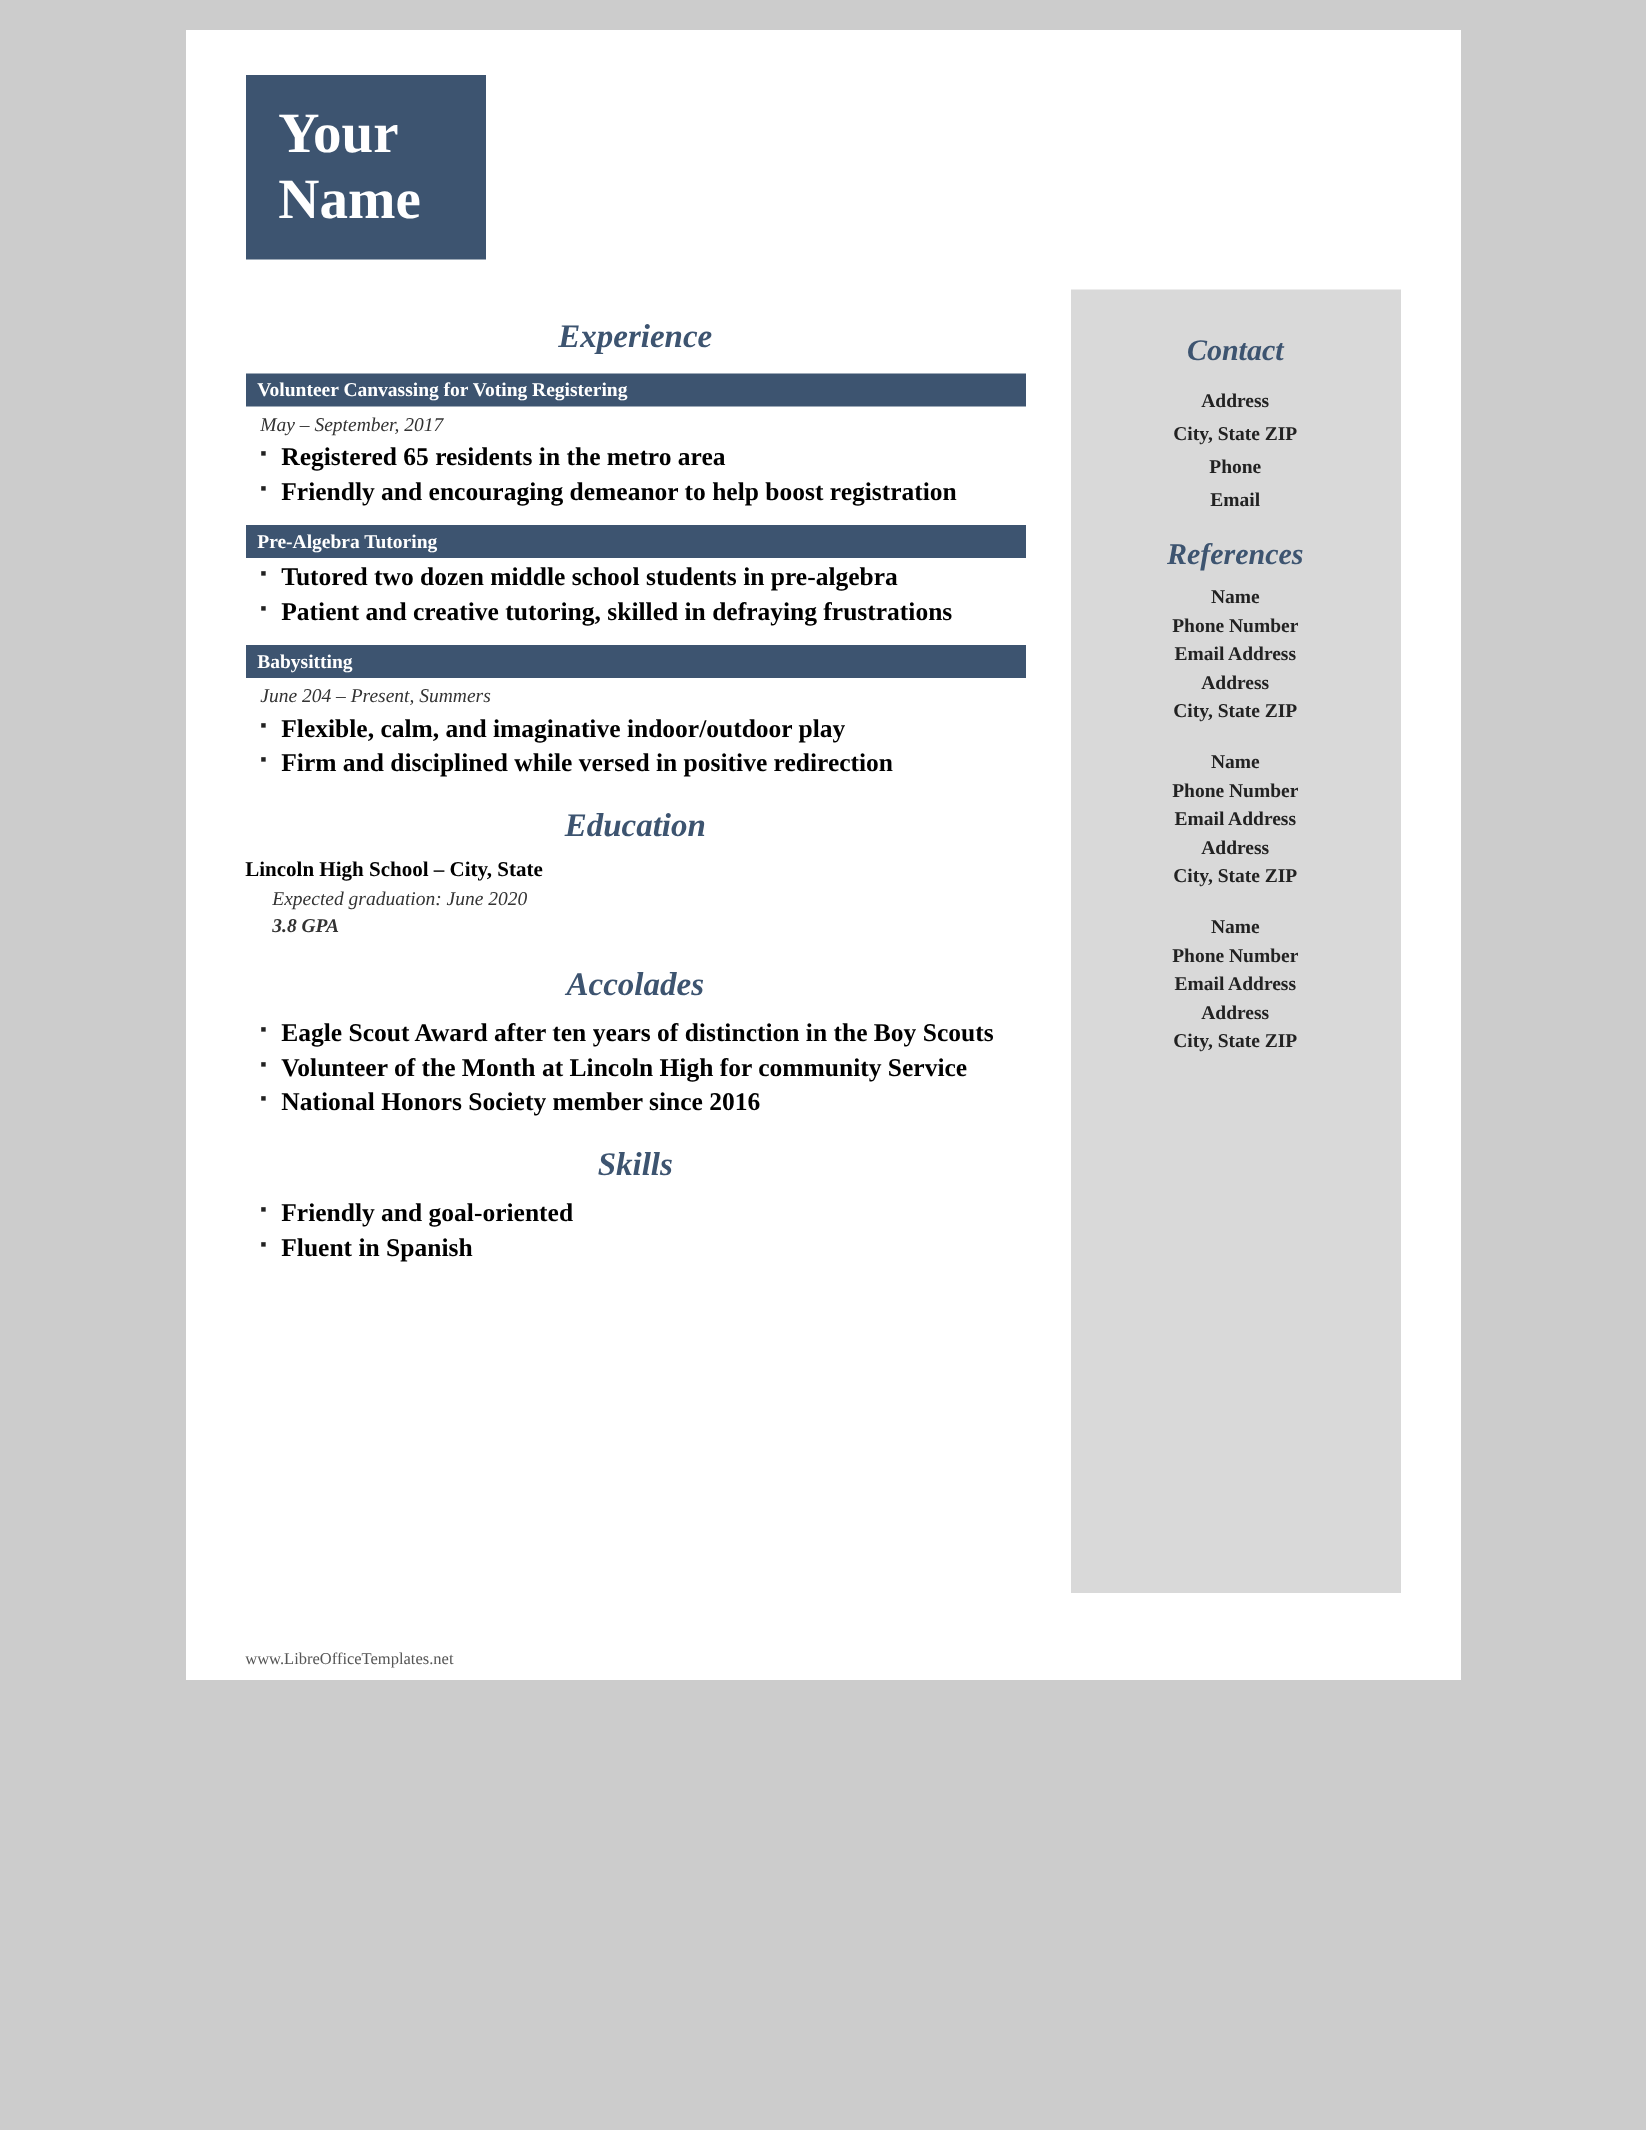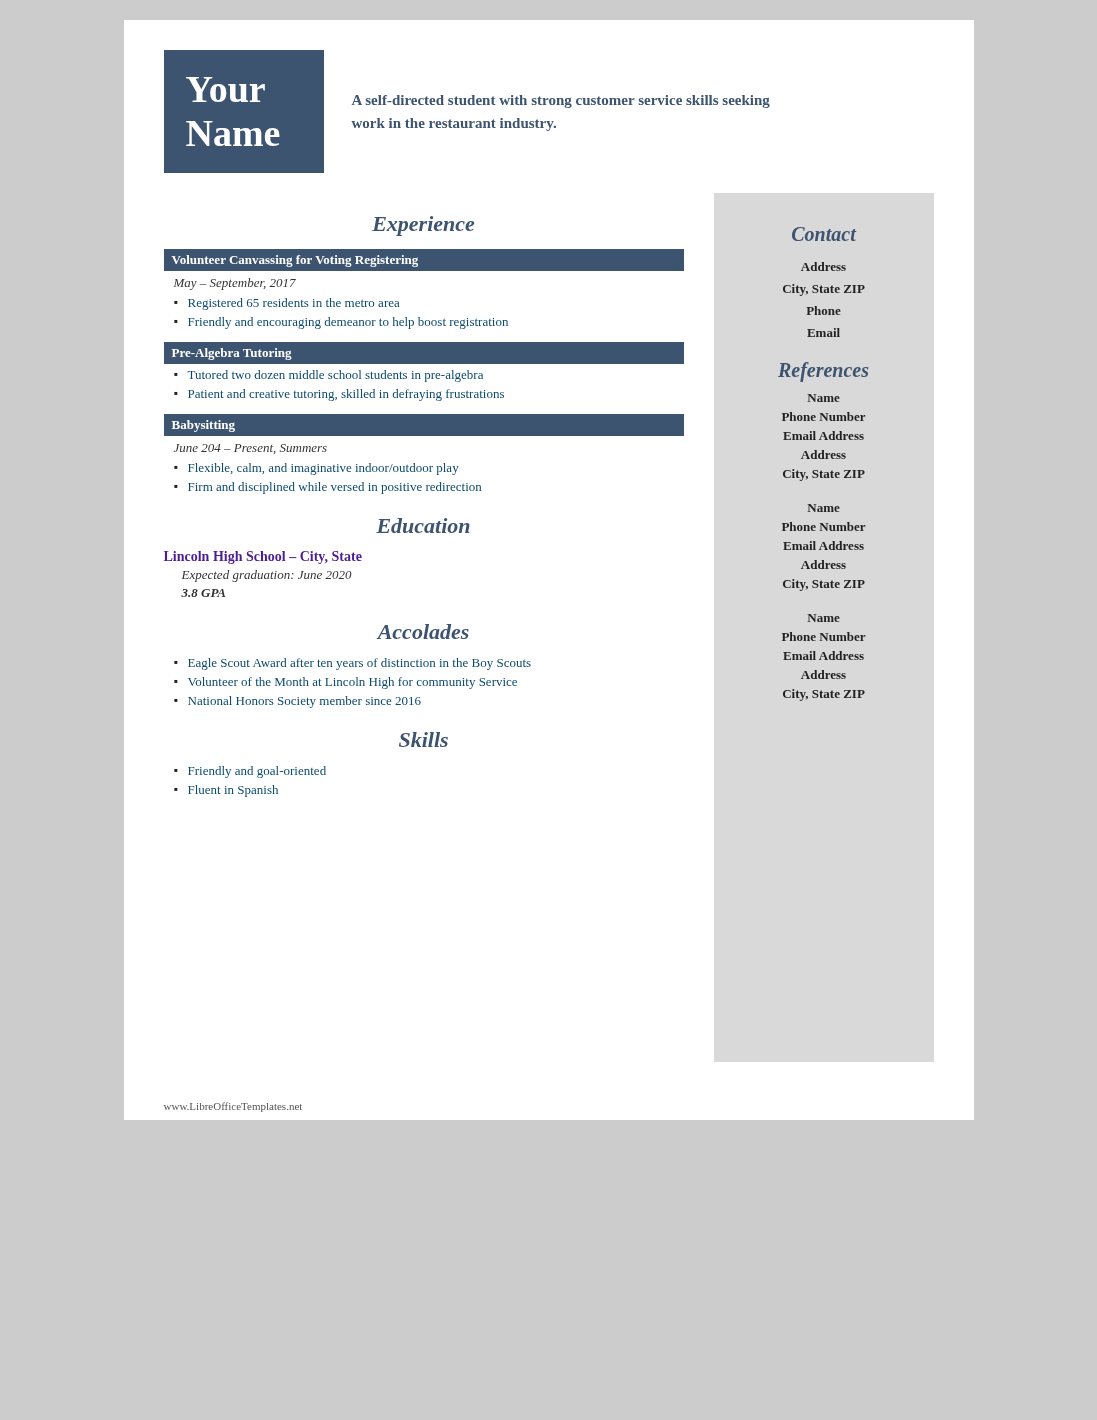--- a/index.html
+++ b/index.html
@@ -18,21 +18,21 @@
       margin: 20px auto;
       position: relative;
       display: flex;
       flex-direction: column;
     }
     
     .header {
       display: flex;
       align-items: center;
       padding: 30px 40px 20px 40px;
-      gap: 28px;
+      gap: 16px;
     }
     .name-box {
       background: #3d5470;
       color: #fff;
       font-size: 38px;
       font-weight: bold;
       padding: 18px 22px;
       min-width: 160px;
       line-height: 1.15;
     }
@@ -84,39 +84,39 @@
       font-style: italic;
       font-size: 13px;
       color: #333;
       margin: 4px 0 4px 10px;
     }
     .bullet-list {
       list-style: none;
       margin-left: 10px;
     }
     .bullet-list li {
-      font-size: 13px;
-      font-weight: normal;
-      color: #0c4a6e;
+      font-size: 17px;
+      font-weight: bold;
+      color: #000000;
       margin: 3px 0;
       padding-left: 14px;
       position: relative;
     }
     .bullet-list li::before {
       content: '▪';
       position: absolute;
       left: 0;
       color: #222;
       font-size: 12px;
     }
     
     .edu-school {
       font-size: 14px;
       font-weight: bold;
-      color: #4c1d95;
+      color: #000000;
       margin-top: 8px;
     }
     .edu-detail {
       font-style: italic;
       font-size: 13px;
       color: #333;
       margin-left: 18px;
       margin-top: 2px;
     }
     
@@ -152,21 +152,20 @@
 </head>
 <body>
 
 <div class="page">
 
   <div class="header">
     <div class="name-box">
       <span>Your</span><br>
       <span>Name</span>
     </div>
-    <div class="tagline">A self-directed student with strong customer service skills seeking work in the restaurant industry.</div>
   </div>
 
   <div class="main-layout">
 
     <div class="left-col">
 
       <div class="section-title">Experience</div>
 
       <div>
         <div class="job-header">Volunteer Canvassing for Voting Registering</div>

